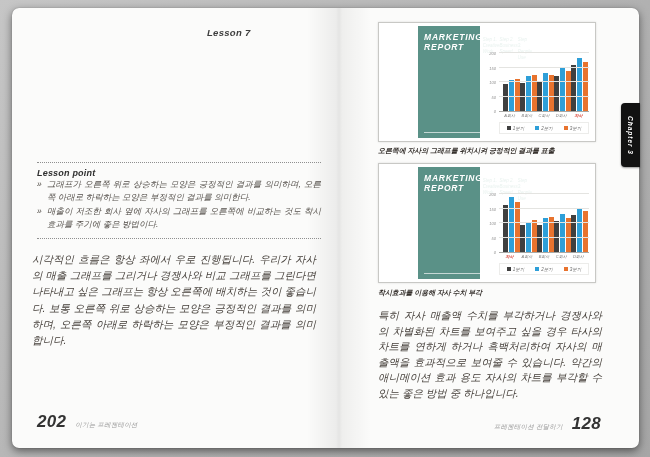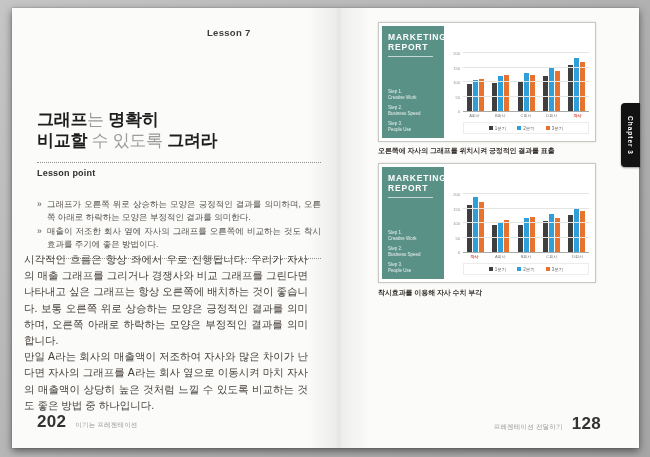--- a/index.html
+++ b/index.html
@@ -4,66 +4,67 @@
 <style>
   * { margin:0; padding:0; box-sizing:border-box; }
   html,body { width:650px; height:457px; overflow:hidden; }
   body {
     font-family:"Liberation Sans","DejaVu Sans",sans-serif;
     background:linear-gradient(135deg,#c6c6c6 0%,#b2b2b2 55%,#a6a6a6 100%);
     position:relative;
   }
   .book {
     position:absolute; left:12px; top:8px; right:11px; bottom:9px;
-    background:#fbfbfa; border-radius:0;
+    background:#fbfbfa; border-radius:7px;
     box-shadow:0 3px 8px rgba(0,0,0,.5), 0 0 1px rgba(0,0,0,.4);
+    font-style:italic;
   }
   .spine {
     position:absolute; left:295px; top:0; width:64px; height:100%;
     background:linear-gradient(90deg,rgba(0,0,0,0) 0%,rgba(0,0,0,.06) 45%,rgba(0,0,0,.09) 50%,rgba(0,0,0,.05) 55%,rgba(0,0,0,0) 100%);
     pointer-events:none;
   }
 
   
   .lesson-label { position:absolute; left:195px; top:19px; font-size:9.5px; font-weight:bold; color:#3d3d3d; letter-spacing:.3px; }
   .title { position:absolute; left:25px; top:101px; font-size:17px; line-height:21px; letter-spacing:-.3px; }
   .title .b { font-weight:bold; color:#1d1d1d; }
   .title .lt { font-weight:normal; color:#9b9b9b; }
 
   .lesson-point {
     position:absolute; left:25px; top:154px; width:284px;
     border-top:1px dotted #8f8f8f; border-bottom:1px dotted #8f8f8f;
     padding:5px 0 6px 0;
   }
-  .lp-heading { font-size:9px; font-weight:bold; color:#2f2f2f; margin-bottom:20px; letter-spacing:.2px; }
+  .lp-heading { font-size:9px; font-weight:bold; color:#2f2f2f; margin-bottom:0; letter-spacing:.2px; }
   .lp-bullet { display:flex; font-size:8.5px; line-height:13px; color:#55504b; margin-bottom:1px; }
   .lp-bullet .marker { width:10px; flex:none; color:#55504b; }
   .lp-bullet .txt { flex:1; text-align:justify; }
 
-  .body-left { position:absolute; left:12px; top:243px; width:284px; font-size:10.5px; line-height:16.2px; color:#46403b; text-align:justify; }
+  .body-left { position:absolute; left:20px; top:243px; width:284px; font-size:10.5px; line-height:16.2px; color:#46403b; text-align:justify; }
   .body-right { position:absolute; left:366px; top:300px; width:224px; font-size:10.5px; line-height:15.6px; color:#46403b; text-align:justify; }
 
   .footer-left { position:absolute; left:25px; top:404px; display:flex; align-items:baseline; }
   .footer-right { position:absolute; left:366px; top:406px; width:223px; text-align:right; }
   .page-num { font-size:17px; font-weight:bold; color:#333; letter-spacing:.3px; }
   .footer-small { font-size:6.5px; color:#999; letter-spacing:.2px; }
   .footer-left .footer-small { margin-left:9px; }
   .footer-right .footer-small { margin-right:9px; }
 
   
   .slide {
     position:absolute; left:366px; width:218px; height:120px;
     background:#fff; border:1px solid #c8c8c5; padding:3px; display:flex;
     box-shadow:0 0 2px rgba(0,0,0,.12);
   }
   .slide-1 { top:14px; }
   .slide-2 { top:155px; }
   .slide-sidebar {
-    width:62px; flex:none; display:flex; flex-direction:column;
-    padding:7px 11px 5px 6px; color:#fff;
+    width:62px; flex:none; display:flex; flex-direction:row;
+    padding:7px 11px 5px 6px; color:#fff;margin-left:36px;
   }
   .brand { font-size:8.5px; line-height:9.5px; font-weight:bold; letter-spacing:.8px;
            padding-bottom:4px; border-bottom:1px solid rgba(255,255,255,.65); }
   .sidebar-spacer { flex:1; }
   .step { margin-top:4px; font-size:4.5px; line-height:6px; color:#e9f2ef; }
   .slide-main { flex:1; position:relative; }
 
   .chart { position:absolute; left:8px; top:28px; right:3px; }
   .chart-row { display:flex; }
   .ylabels { position:relative; width:11px; height:58px; flex:none; }
@@ -95,40 +96,35 @@
   }
 </style>
 </head>
 <body>
 
 <div class="book">
   <div class="spine"></div>
 
   <div class="lesson-label">Lesson 7</div>
 
-  <div class="title">
-    <div><span class="b">그래프</span><span class="lt">는 </span><span class="b">명확히</span></div>
-    <div><span class="b">비교할</span><span class="lt"> 수 있도록 </span><span class="b">그려라</span></div>
-  </div>
 
   <div class="lesson-point">
     <div class="lp-heading">Lesson point</div>
     <div class="lp-bullet">
       <span class="marker">»</span>
       <span class="txt">그래프가 오른쪽 위로 상승하는 모양은 긍정적인 결과를 의미하며, 오른쪽 아래로 하락하는 모양은 부정적인 결과를 의미한다.</span>
     </div>
     <div class="lp-bullet">
       <span class="marker">»</span>
       <span class="txt">매출이 저조한 회사 옆에 자사의 그래프를 오른쪽에 비교하는 것도 착시효과를 주기에 좋은 방법이다.</span>
     </div>
   </div>
 
   <div class="body-left">
     <div>시각적인 흐름은 항상 좌에서 우로 진행됩니다. 우리가 자사의 매출 그래프를 그리거나 경쟁사와 비교 그래프를 그린다면 나타내고 싶은 그래프는 항상 오른쪽에 배치하는 것이 좋습니다. 보통 오른쪽 위로 상승하는 모양은 긍정적인 결과를 의미하며, 오른쪽 아래로 하락하는 모양은 부정적인 결과를 의미합니다.</div>
-    <div>만일 A라는 회사의 매출액이 저조하여 자사와 많은 차이가 난다면 자사의 그래프를 A라는 회사 옆으로 이동시켜 마치 자사의 매출액이 상당히 높은 것처럼 느낄 수 있도록 비교하는 것도 좋은 방법 중 하나입니다.</div>
   </div>
 
   <div class="footer-left">
     <span class="page-num">202</span>
     <span class="footer-small">이기는 프레젠테이션</span>
   </div>
 
   <div class="slide slide-1">
     <div class="slide-sidebar teal-bg" style="background: rgb(90, 145, 135);">
       <div class="brand">
@@ -302,20 +298,23 @@
             <div class="legend-item">
               <span class="swatch" style="background: rgb(232, 115, 46);"></span>
               <span>3분기</span>
             </div>
           </div>
       </div>
     </div>
   </div>
   <div class="slide-caption caption-2">착시효과를 이용해 자사 수치 부각</div>
 
+  <div class="body-right">
+    <div>특히 자사 매출액 수치를 부각하거나 경쟁사와의 차별화된 차트를 보여주고 싶을 경우 타사의 차트를 연하게 하거나 흑백처리하여 자사의 매출액을 효과적으로 보여줄 수 있습니다. 약간의 애니메이션 효과 용도 자사의 차트를 부각할 수 있는 좋은 방법 중 하나입니다.</div>
+  </div>
 
   <div class="footer-right">
     <span class="footer-small">프레젠테이션 전달하기</span><span class="page-num">128</span>
   </div>
 
   <div class="chapter-tab">
     <span>Chapter 3</span>
   </div>
 </div>
 

